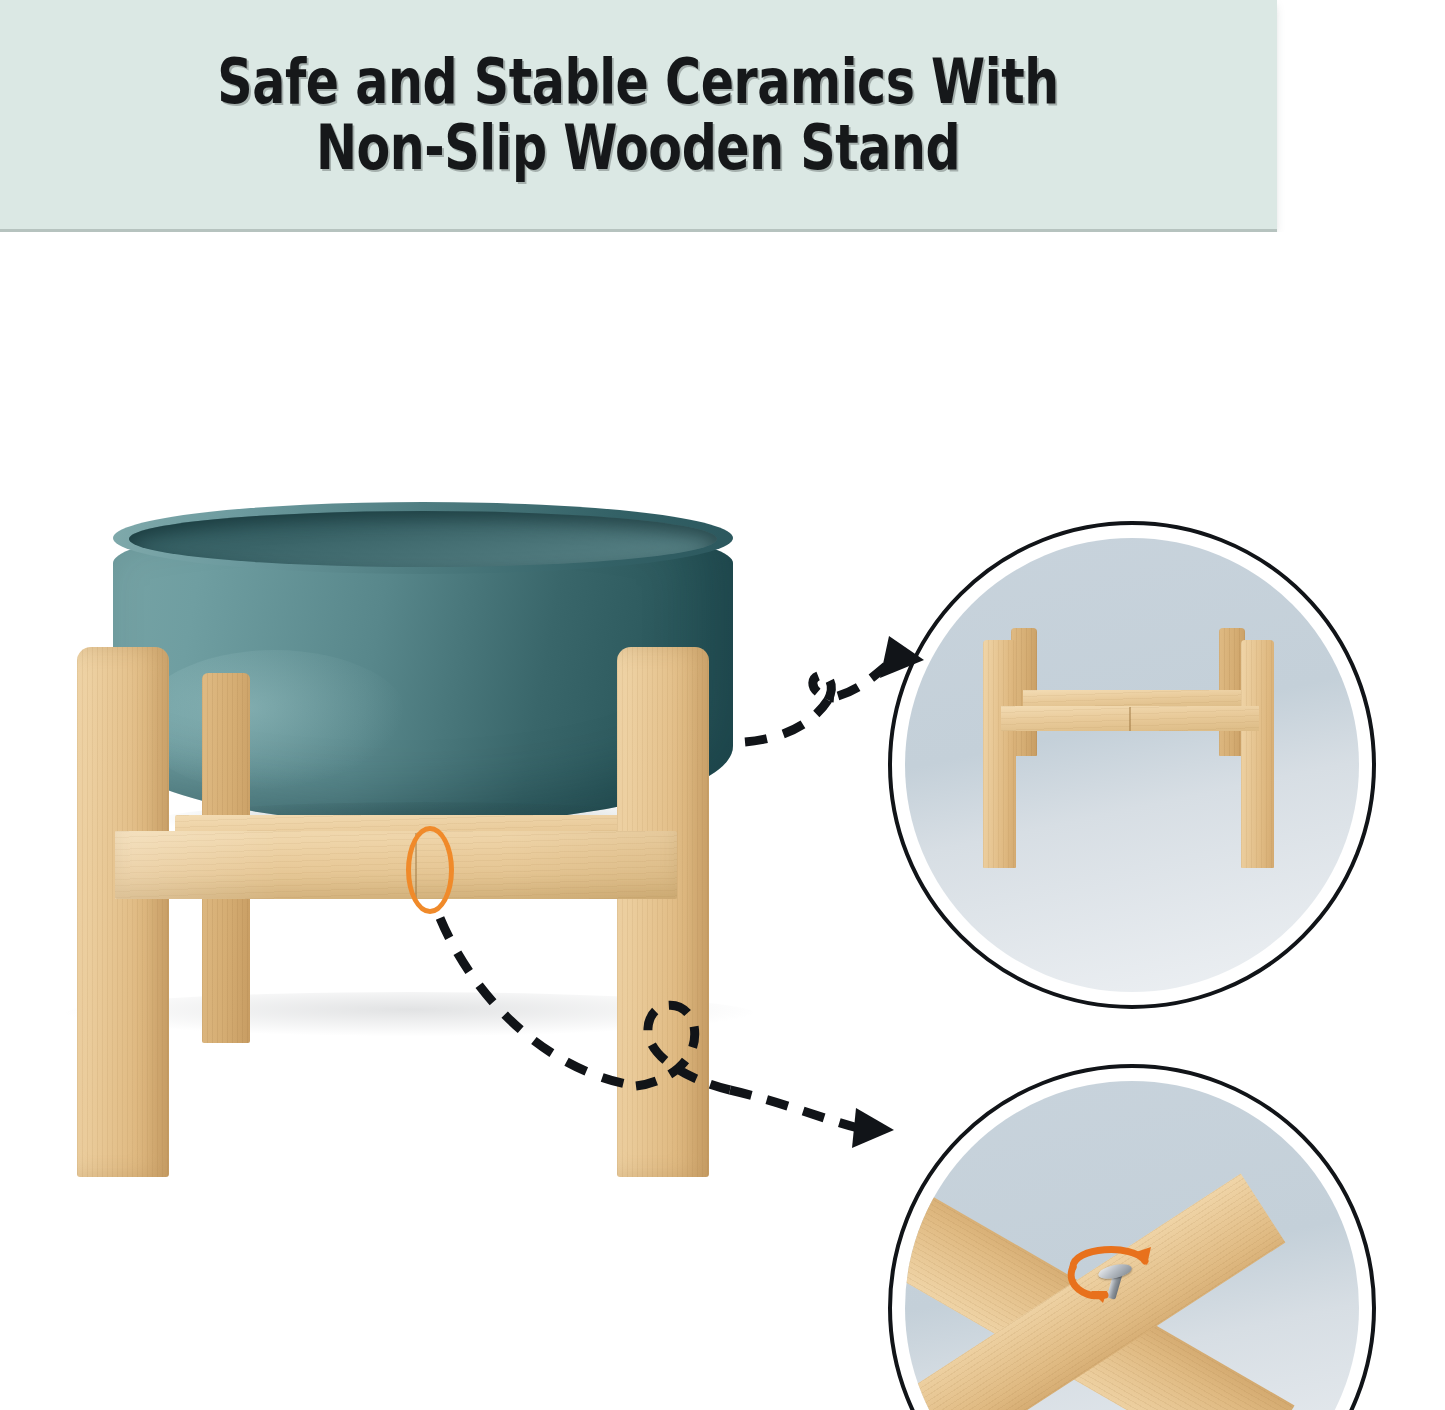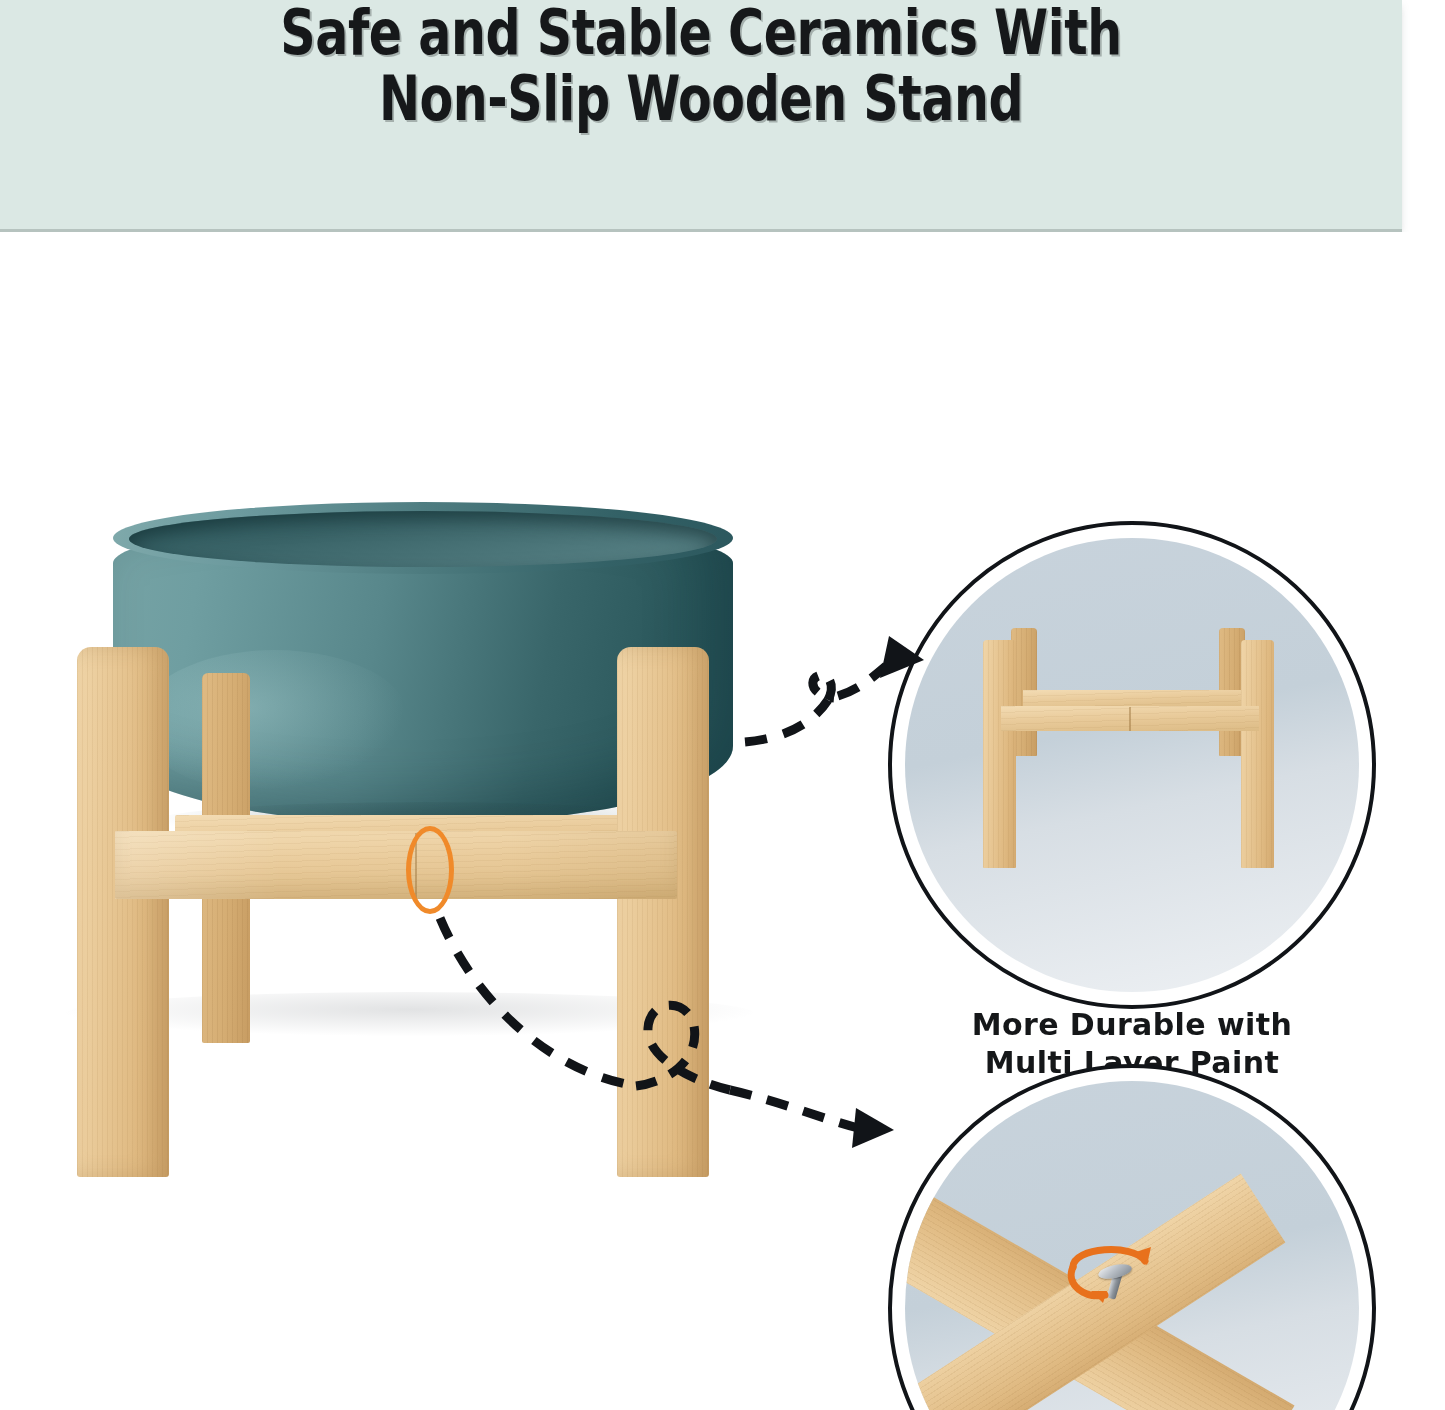--- a/index.html
+++ b/index.html
@@ -5,25 +5,25 @@
   html,body{margin:0;padding:0;}
   body{
     width:1445px;height:1410px;
     background:#ffffff;
     font-family:"Liberation Sans", sans-serif;
     overflow:hidden;position:relative;
   }
 
   
   .banner{
-    position:absolute;left:0;top:0;width:1402px;height:232px;
+    position:absolute;left:0;top:0;width:1277px;height:232px;
     background:#dbe8e4;
     border-bottom:3px solid #b6c3bf;
     box-sizing:border-box;
-    display:flex;align-items:flex-start;justify-content:center;
+    display:flex;align-items:center;justify-content:center;
     box-shadow:0 4px 9px -3px rgba(120,130,130,.45);
   }
   .banner-title{
     text-align:center;
     font-family:"DejaVu Sans Condensed","Liberation Sans", sans-serif;
     font-weight:bold;
     font-size:62px;
     line-height:1.06;
     letter-spacing:-0.5px;
     color:#16181a;
@@ -212,22 +212,20 @@
 
         <div class="m-leg wood" style="left:0px;top:12px;width:33px;height:228px;z-index:4;"></div>
         <div class="m-leg wood" style="left:258px;top:12px;width:33px;height:228px;z-index:4;"></div>
 
         <div class="m-rail wood-h" style="left:18px;top:78px;width:258px;height:25px;z-index:5;"></div>
         <div class="m-rail" style="left:146px;top:79px;width:2px;height:24px;background:rgba(150,110,55,.45);z-index:6;"></div>
       </div>
     </div>
   </div>
 
-  <div class="caption caption-top">More Durable with
-Multi Layer Paint</div>
 
   <div class="inset inset-bottom">
     <div class="inset-photo">
 
       <div class="diag wood" style="left:40px;top:-30px;width:88px;height:470px;transform:rotate(-60deg);transform-origin:50% 50%;left:120px;top:10px;"></div>
       <div class="diag wood" style="left:120px;top:20px;width:82px;height:470px;transform:rotate(57deg);transform-origin:50% 50%;z-index:3;"></div>
 
       <div class="screw-head"></div>
       <div class="screw-shaft"></div>
 

